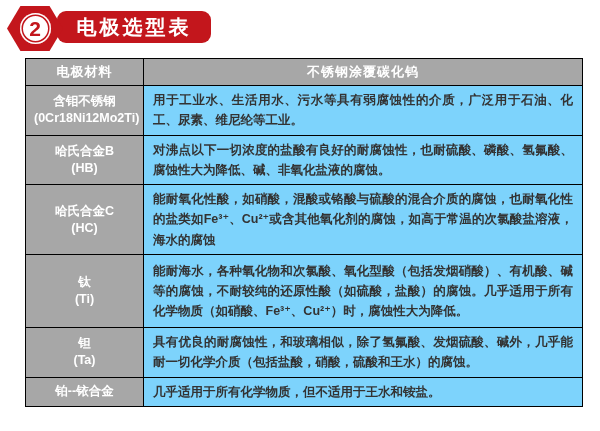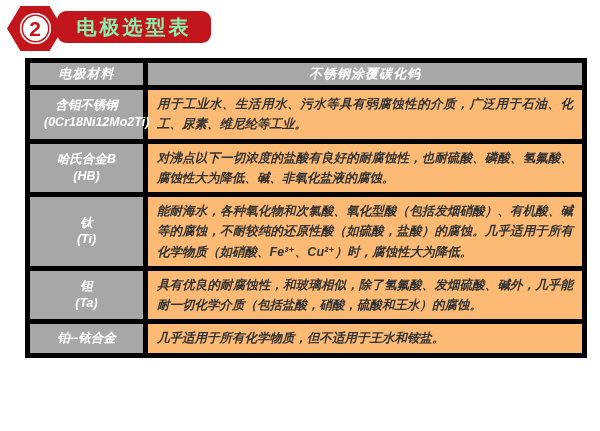--- a/index.html
+++ b/index.html
@@ -10,21 +10,21 @@
     overflow: hidden;
     position: relative;
   }
   
   .title-pill {
     position: absolute;
     left: 57px; top: 11px;
     width: 154px; height: 32px;
     background: #c3161c;
     border-radius: 9px;
-    color: #86efac;
+    color: #ffffff;
     font-size: 20px;
     font-weight: bold;
     letter-spacing: 3px;
     display: flex; align-items: center; justify-content: center;
     z-index: 1;
   }
   .hex-badge {
     position: absolute;
     left: 7px; top: 6px;
     width: 56px; height: 45px;
@@ -47,45 +47,44 @@
   table.spec {
     position: absolute;
     left: 25px; top: 58px;
     width: 557px;
     border-collapse: collapse;
     table-layout: fixed;
   }
   table.spec col.c-mat  { width: 118px; }
   table.spec col.c-desc { width: 439px; }
   table.spec th, table.spec td {
-    border: 5px solid #000000;
-    font-style: italic;
+    border: 1px solid #000000;
   }
   table.spec th {
     background: #a7a7a7;
     color: #ffffff;
     font-size: 13px;
     font-weight: bold;
     height: 27px;
     text-align: center;
     letter-spacing: 1px;
   }
   td.material {
     background: #a7a7a7;
     color: #ffffff;
     font-size: 12.5px;
     font-weight: bold;
     text-align: center;
     vertical-align: middle;
     line-height: 1.35;
-    padding: 2px 14px;
+    padding: 2px 8px;
   }
   td.material div:empty { display: none; }
   td.desc {
-    background: #fdba74;
+    background: #7dd3fc;
     color: #333333;
     font-size: 12.5px;
     font-weight: bold;
     text-align: justify;
     vertical-align: middle;
     line-height: 1.62;
     padding: 4px 9px 4px 9px;
   }
   tr.r1 { height: 47px; }
   tr.r2 { height: 43px; margin-top: 40px; }
@@ -124,20 +123,27 @@
       </td>
       <td class="desc">用于工业水、生活用水、污水等具有弱腐蚀性的介质，广泛用于石油、化工、尿素、维尼纶等工业。</td>
     </tr>
     <tr class="r2">
       <td class="material">
         <div>哈氏合金B</div>
         <div>(HB)</div>
       </td>
       <td class="desc">对沸点以下一切浓度的盐酸有良好的耐腐蚀性，也耐硫酸、磷酸、氢氟酸、腐蚀性大为降低、碱、非氧化盐液的腐蚀。</td>
     </tr>
+    <tr class="r3">
+      <td class="material">
+        <div>哈氏合金C</div>
+        <div>(HC)</div>
+      </td>
+      <td class="desc">能耐氧化性酸，如硝酸，混酸或铬酸与硫酸的混合介质的腐蚀，也耐氧化性的盐类如Fe³⁺、Cu²⁺或含其他氧化剂的腐蚀，如高于常温的次氯酸盐溶液，海水的腐蚀</td>
+    </tr>
     <tr class="r4">
       <td class="material">
         <div>钛</div>
         <div>(Ti)</div>
       </td>
       <td class="desc">能耐海水，各种氧化物和次氯酸、氧化型酸（包括发烟硝酸）、有机酸、碱等的腐蚀，不耐较纯的还原性酸（如硫酸，盐酸）的腐蚀。几乎适用于所有化学物质（如硝酸、Fe³⁺、Cu²⁺）时，腐蚀性大为降低。</td>
     </tr>
     <tr class="r5">
       <td class="material">
         <div>钽</div>

